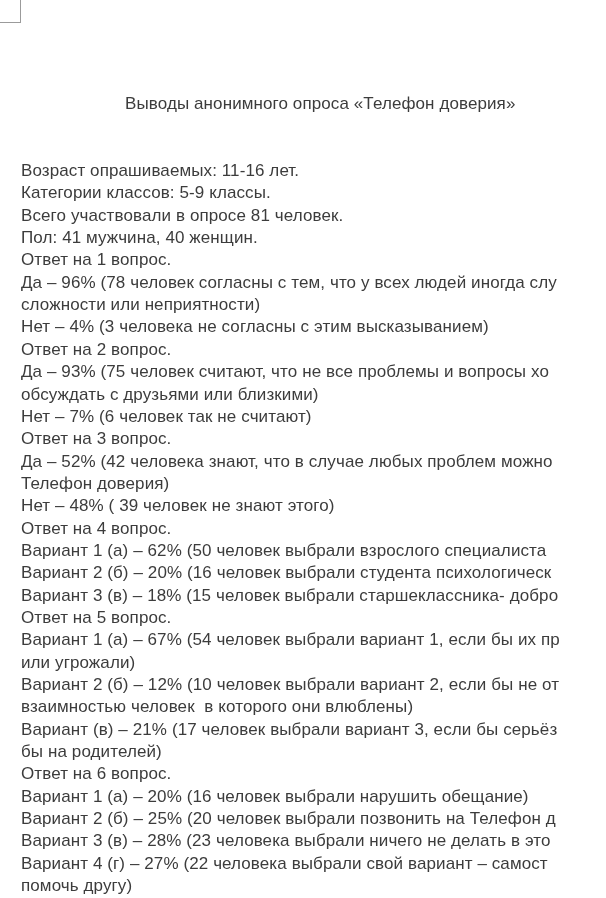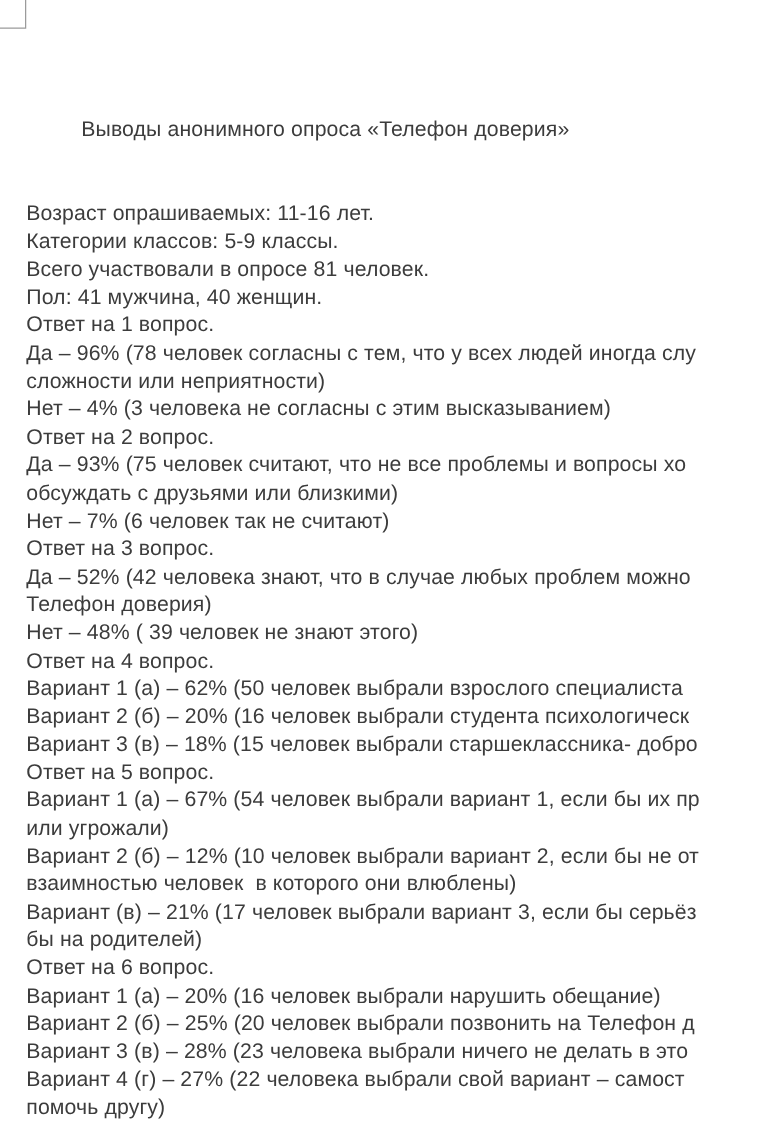--- a/index.html
+++ b/index.html
@@ -30,21 +30,21 @@
     position: absolute;
     box-sizing: border-box;
     top: -7px;
     left: -7px;
     width: 28px;
     height: 30px;
     border: 1px solid #9b9b9b;
     background: transparent;
   }
   .title-line {
-    margin-left: 44px;
+    margin-left: 104px;
   }
   .line {
     height: 22.35px;
   }
 </style>
 </head>
 <body>
 
 <div class="page">
   <div class="corner-box"></div>

